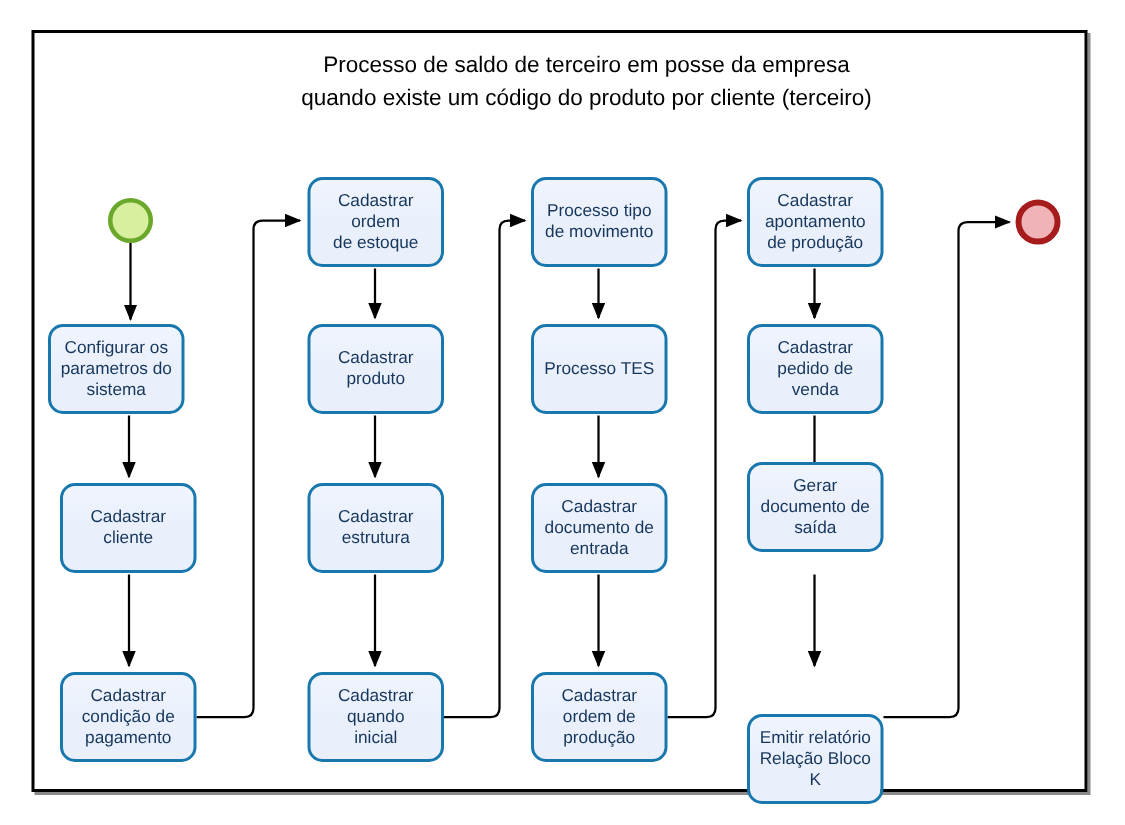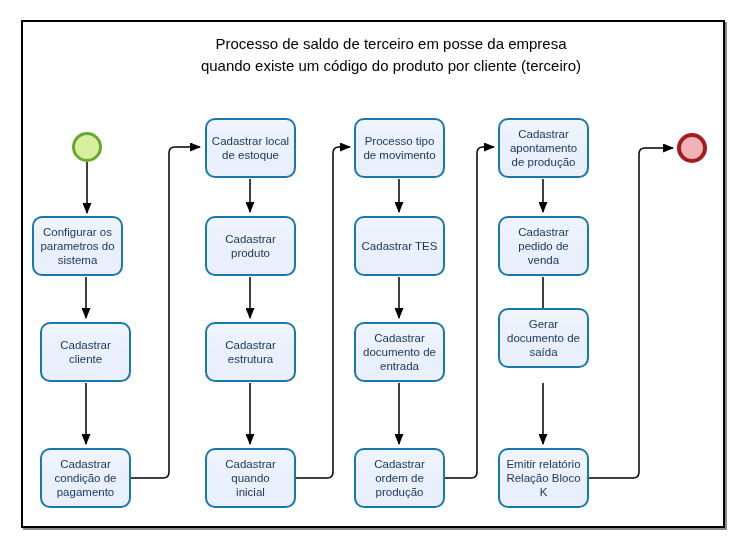--- a/index.html
+++ b/index.html
@@ -89,43 +89,43 @@
 
 <div class="node" style="left:32px;top:216px">Configurar os
 parametros do
 sistema</div>
 <div class="node" style="left:40px;top:322px">Cadastrar
 cliente</div>
 <div class="node" style="left:40px;top:448px">Cadastrar
 condição de
 pagamento</div>
 
-<div class="node" style="left:205px;top:118px">Cadastrar local
+<div class="node" style="left:205px;top:118px">Cadastrar ordem
 de estoque</div>
 <div class="node" style="left:205px;top:216px">Cadastrar
 produto</div>
 <div class="node" style="left:205px;top:322px">Cadastrar
 estrutura</div>
 <div class="node" style="left:205px;top:448px">Cadastrar quando
 inicial</div>
 
 <div class="node" style="left:354px;top:118px">Processo tipo
 de movimento</div>
-<div class="node" style="left:354px;top:216px">Cadastrar TES</div>
+<div class="node" style="left:354px;top:216px">Processo TES</div>
 <div class="node" style="left:354px;top:322px">Cadastrar
 documento de
 entrada</div>
 <div class="node" style="left:354px;top:448px">Cadastrar
 ordem de
 produção</div>
 
 <div class="node" style="left:498px;top:118px">Cadastrar
 apontamento
 de produção</div>
 <div class="node" style="left:498px;top:216px">Cadastrar
 pedido de
 venda</div>
 <div class="node" style="left:498px;top:308px">Gerar
 documento de
 saída</div>
-<div class="node" style="left:498px;top:448px">Emitir relatório
+<div class="node" style="left:498px;top:476px">Emitir relatório
 Relação Bloco
 K</div>
 
 </body></html>

